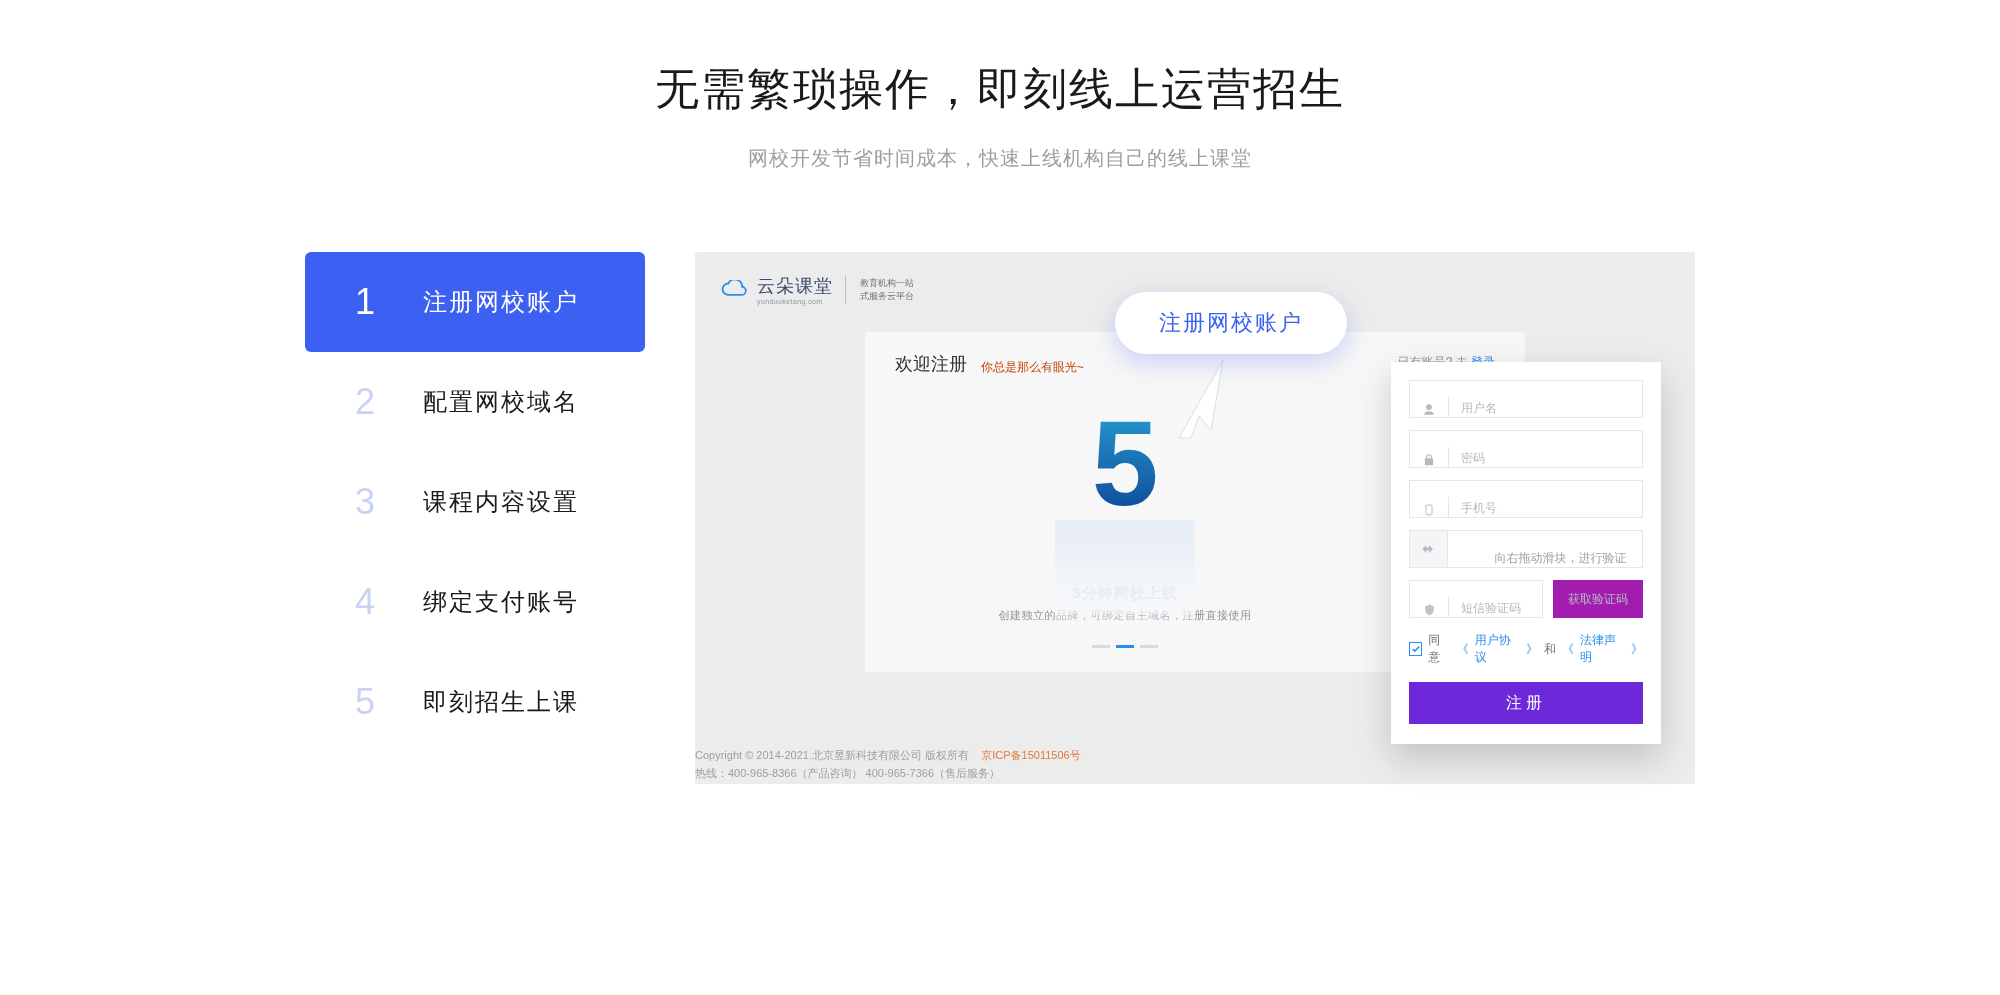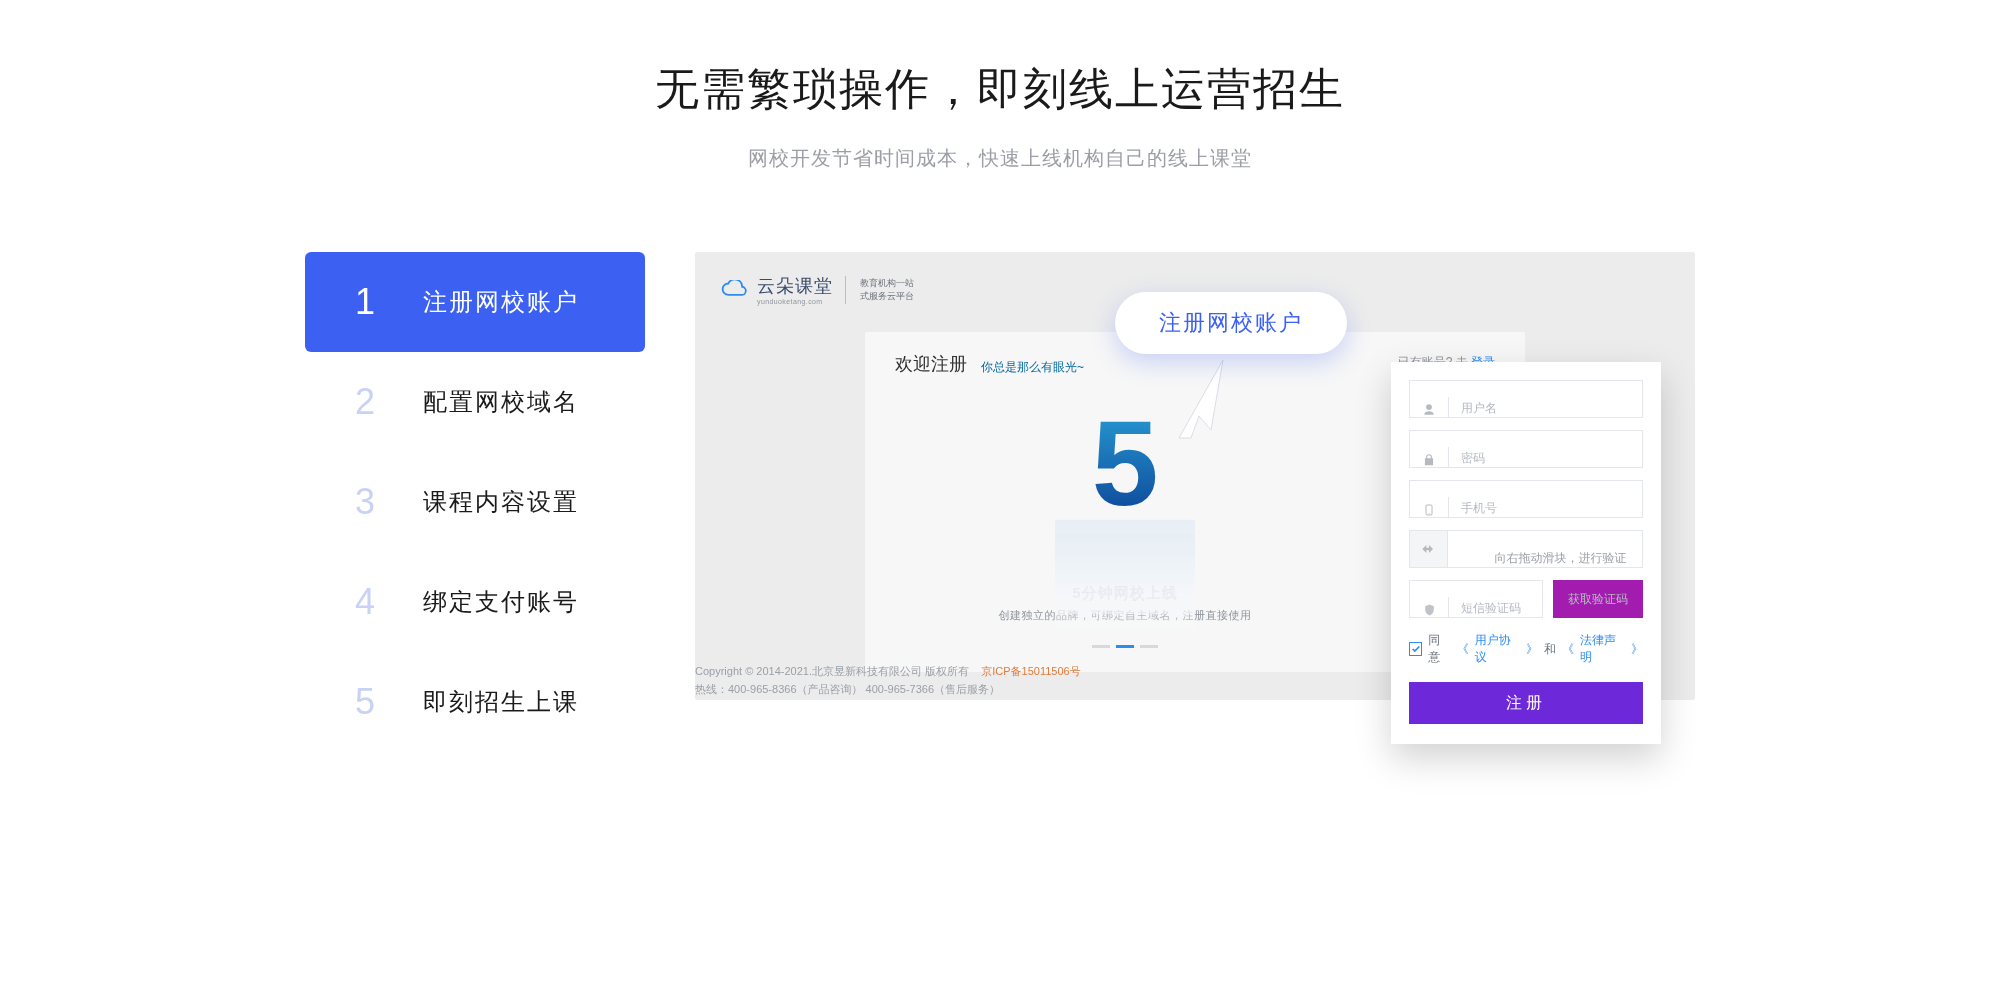--- a/index.html
+++ b/index.html
@@ -68,21 +68,21 @@
   .step.active {
     background: #3c61f2;
     border-radius: 6px;
   }
   .step.active .step-num { color: #fff; }
   .step.active .step-label { color: #fff; }
 
   
   .preview {
     width: 1000px;
-    height: 448px;
+    height: 532px;
     background: #ececec;
     position: relative;
     border-radius: 2px;
     overflow: visible;
   }
 
   
   .logo-bar {
     position: absolute;
     top: 22px;
@@ -118,21 +118,21 @@
     height: 340px;
     background: #f7f7f7;
     border-radius: 2px;
   }
   .card-header {
     position: absolute;
     top: 20px; left: 30px;
     display: flex; align-items: flex-end; gap: 14px;
   }
   .card-title { font-size: 18px; color: #333; }
-  .card-sub   { font-size: 12px; color: #0369a1; }
+  .card-sub   { font-size: 12px; color: #c2410c; }
   .card-login {
     position: absolute; top: 22px; right: 30px;
     font-size: 12px; color: #8c9199;
   }
   .card-login .link { color: #2d8cf0; }
 
   .hero {
     position: absolute;
     top: 80px; left: 110px;
     width: 300px;

